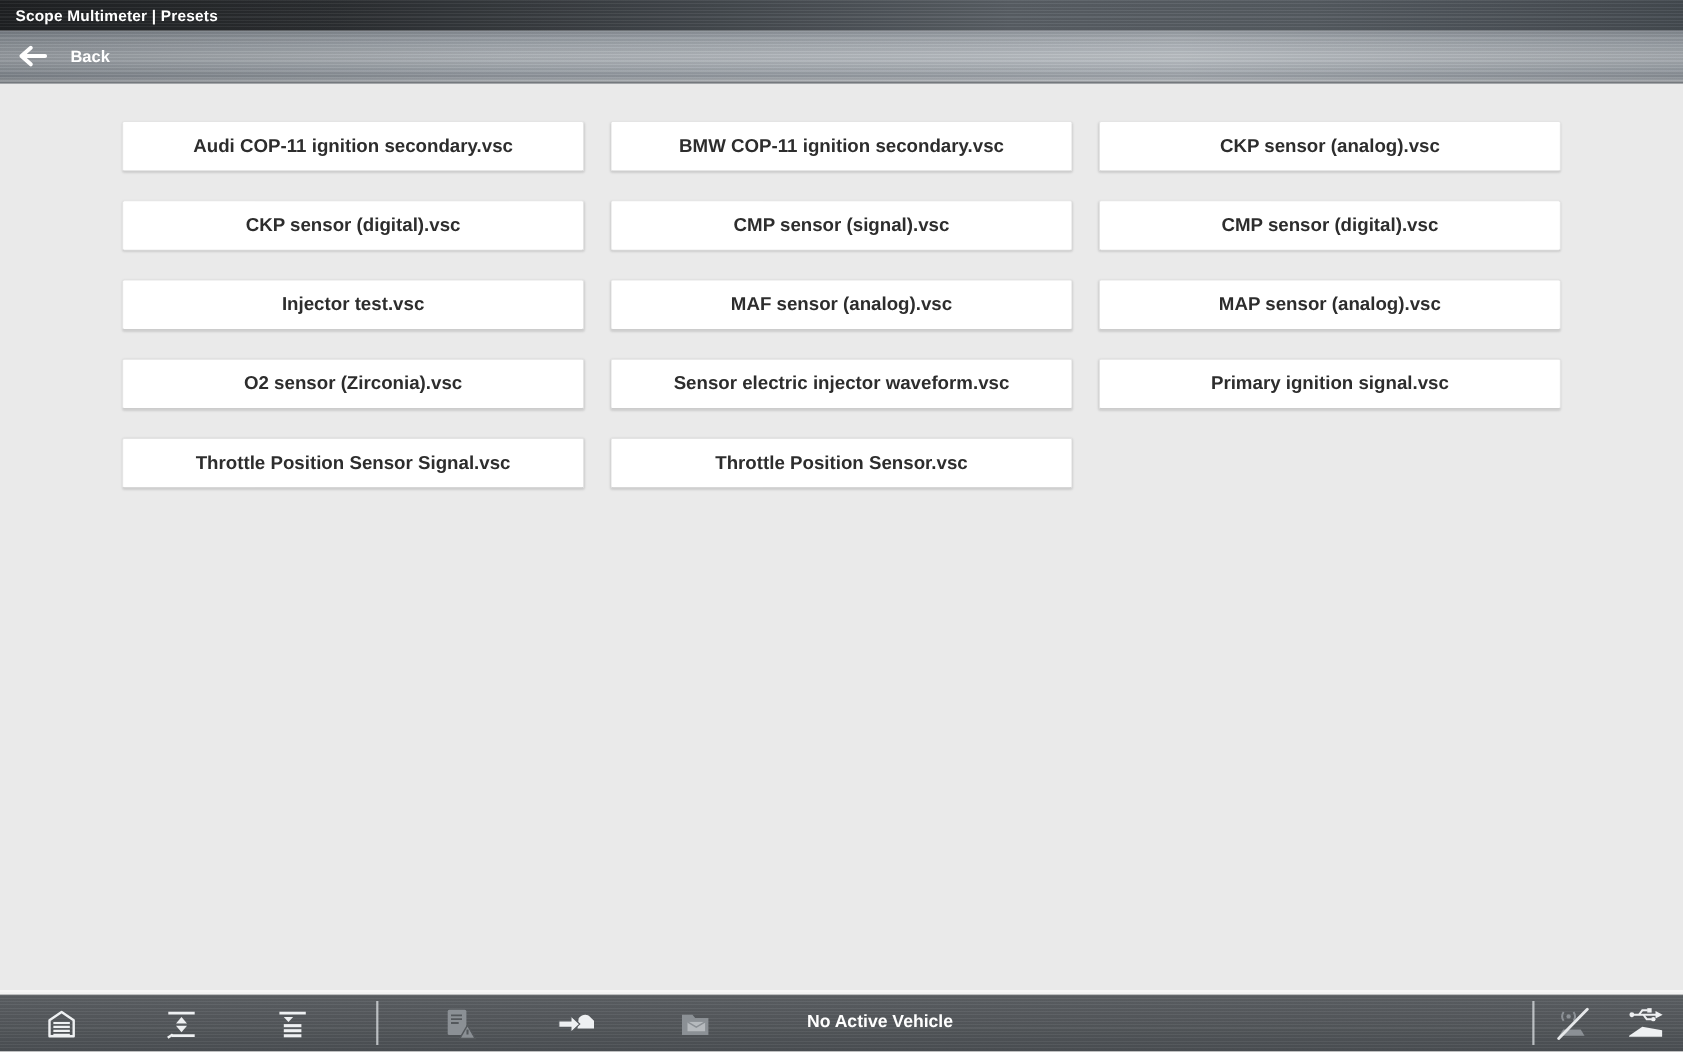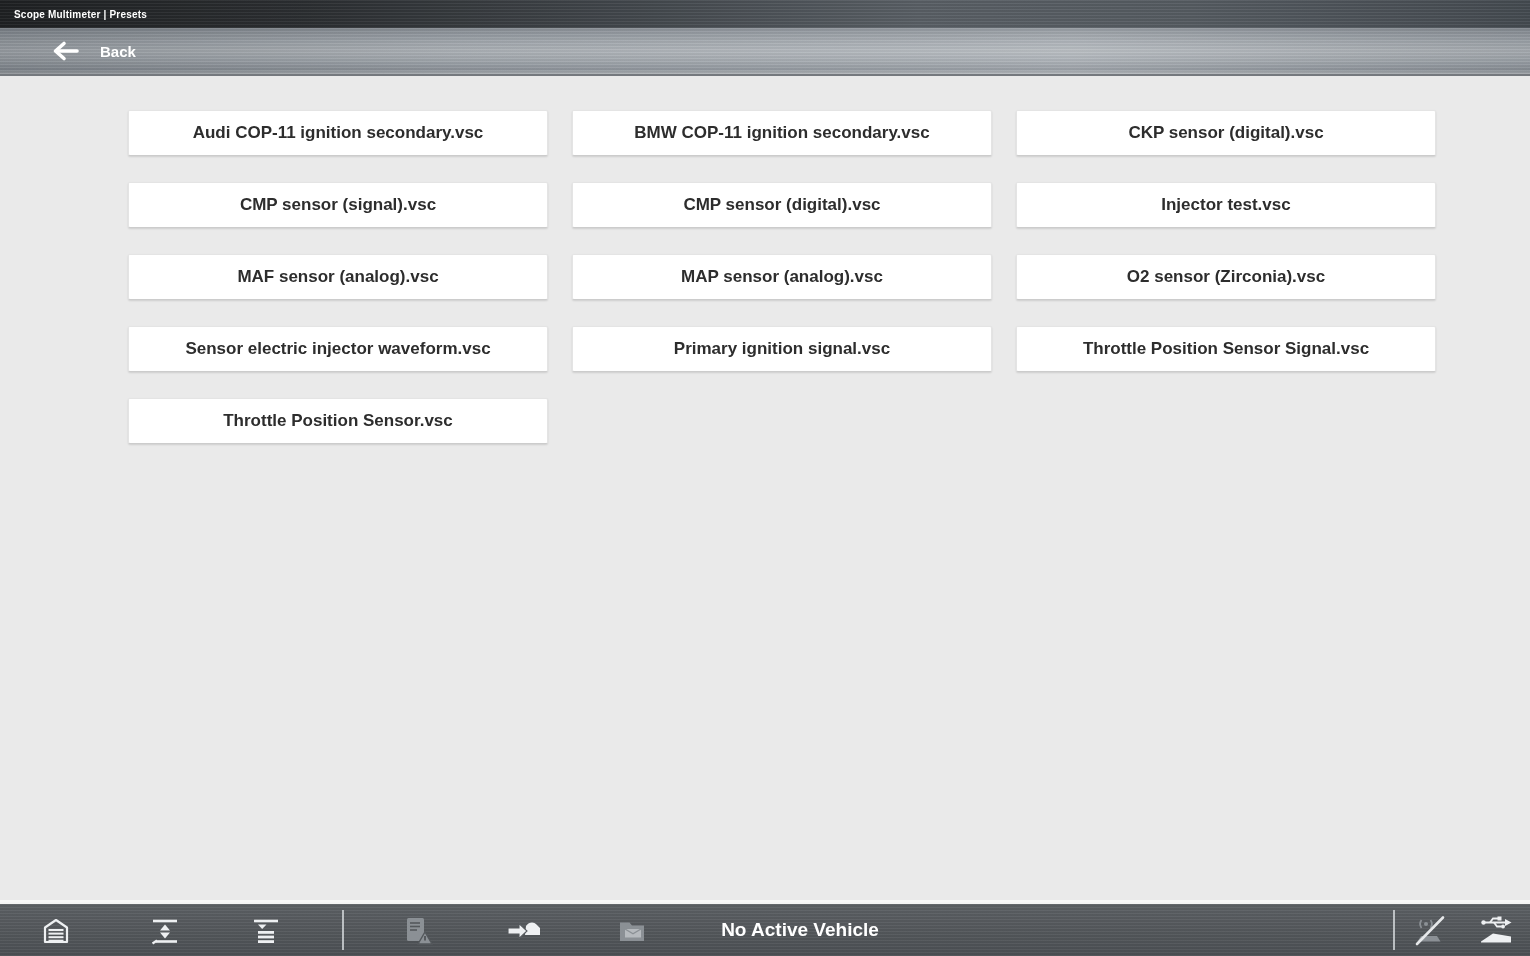--- a/index.html
+++ b/index.html
@@ -7,52 +7,50 @@
   .screen { position:relative; width:1530px; height:956px; overflow:hidden; background:#eaeaea; }
 
   
   .title-bar {
     position:absolute; top:0; left:0; width:100%; height:28px;
     display:flex; align-items:center; padding-left:14px;
     background:
       repeating-linear-gradient(180deg, rgba(255,255,255,0.05) 0 1px, rgba(0,0,0,0.06) 1px 3px),
       linear-gradient(90deg, #1f2123 0%, #2c2f32 20%, #44494e 42%, #5a6066 60%, #565c62 78%, #454b51 100%);
   }
-  .title-bar span { color:#ffffff; font-size:10px; font-weight:bold; letter-spacing:0.2px; }
+  .title-bar span { color:#ffffff; font-size:14px; font-weight:bold; letter-spacing:0.2px; }
 
   
   .back-bar {
     position:absolute; top:28px; left:0; width:100%; height:48px;
     display:flex; align-items:center;
     background:
       repeating-linear-gradient(180deg, rgba(255,255,255,0.07) 0 1px, rgba(0,0,0,0.04) 1px 3px),
       linear-gradient(90deg, rgba(40,45,50,0.22) 0%, rgba(40,45,50,0.05) 30%, rgba(255,255,255,0.10) 70%, rgba(40,45,50,0.10) 100%),
       linear-gradient(180deg, #8a9097 0%, #a4aab0 28%, #b2b7bc 50%, #a4aab0 72%, #90969d 90%, #b0b4b8 100%);
     border-bottom:2px solid #75797e;
-    padding-left:36px;
   }
   .back-btn {
     display:flex; align-items:center; gap:20px;
     background:transparent; border:none; cursor:pointer;
     padding:8px 14px; height:100%;
   }
   .back-btn span { color:#ffffff; font-size:15px; font-weight:bold; }
 
   
   .content {
     position:absolute; top:86px; bottom:54px; left:0; width:100%;
     background:#eaeaea;
     border-bottom:2px solid #f7f7f7;
   }
   .grid {
     display:grid;
     grid-template-columns:repeat(3, 420px);
     column-gap:24px; row-gap:26px;
     padding:24px 0 0 111px;
-    margin-left:17px;
   }
   .preset-btn {
     height:46px;
     background:#ffffff;
     border:1px solid #e4e4e4;
     border-bottom-color:#cccccc;
     border-radius:2px;
     box-shadow:0 1px 2px rgba(0,0,0,0.12);
     font-family:"Liberation Sans", sans-serif;
     font-size:17px; font-weight:bold; color:#2d2d2d;
@@ -75,21 +73,21 @@
   }
   .tb-btn.disabled { color:#8b9095; }
   .tb-btn svg { display:block; }
   .tb-divider {
     position:absolute; top:6px; bottom:6px; width:2px;
     background:rgba(222,225,228,0.75);
   }
   .tb-status {
     position:absolute; top:0; left:660px; width:280px; height:100%;
     display:flex; align-items:center; justify-content:center;
-    color:#ffffff; font-size:19px; font-weight:bold;
+    color:#ffffff; font-size:16px; font-weight:bold;
   }
 </style>
 </head>
 <body>
 
 <div class="screen">
 
   <header class="title-bar">
     <span>Scope Multimeter | Presets</span>
   </header>
@@ -101,20 +99,21 @@
         <polyline points="14,3.5 5.5,11 14,18.5" fill="none" stroke="#ffffff" stroke-width="3.6" stroke-linecap="round" stroke-linejoin="round"></polyline>
       </svg>
       <span>Back</span>
     </button>
   </div>
 
   <main class="content">
     <div class="grid" id="preset-grid">
         <button class="preset-btn">Audi COP-11 ignition secondary.vsc</button>
         <button class="preset-btn">BMW COP-11 ignition secondary.vsc</button>
+        <button class="preset-btn">CKP sensor (analog).vsc</button>
         <button class="preset-btn">CKP sensor (digital).vsc</button>
         <button class="preset-btn">CMP sensor (signal).vsc</button>
         <button class="preset-btn">CMP sensor (digital).vsc</button>
         <button class="preset-btn">Injector test.vsc</button>
         <button class="preset-btn">MAF sensor (analog).vsc</button>
         <button class="preset-btn">MAP sensor (analog).vsc</button>
         <button class="preset-btn">O2 sensor (Zirconia).vsc</button>
         <button class="preset-btn">Sensor electric injector waveform.vsc</button>
         <button class="preset-btn">Primary ignition signal.vsc</button>
         <button class="preset-btn">Throttle Position Sensor Signal.vsc</button>

